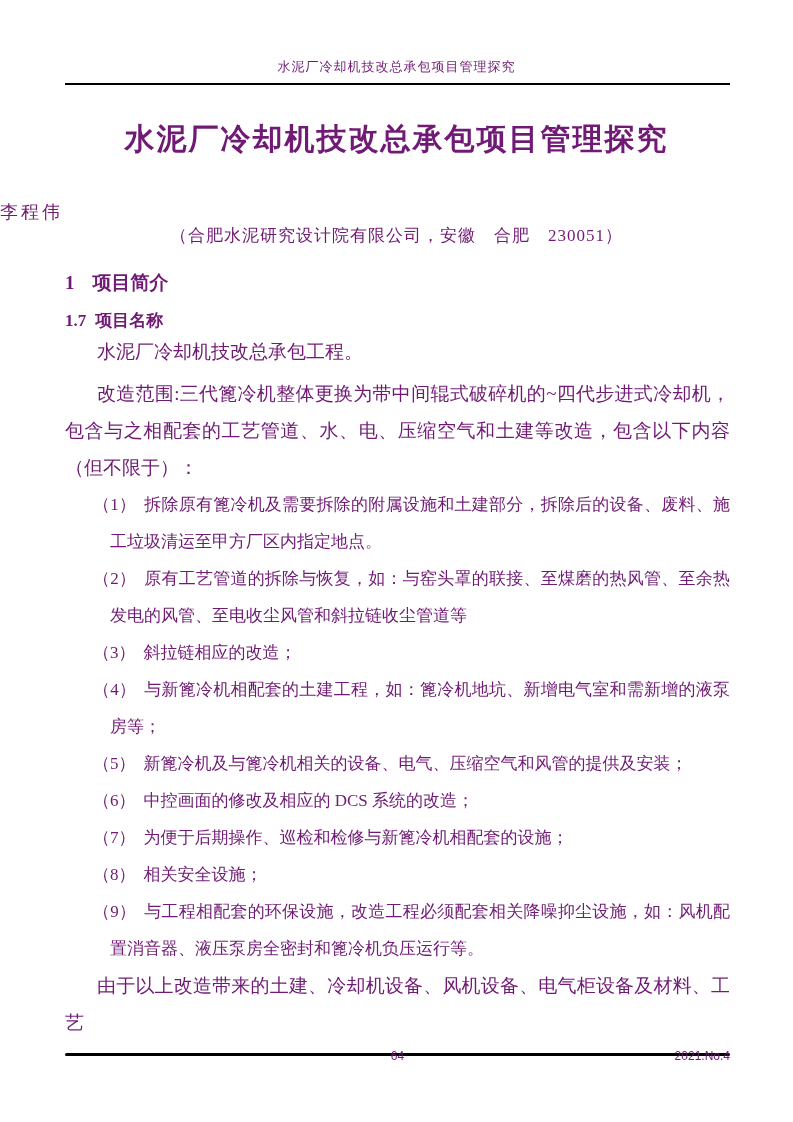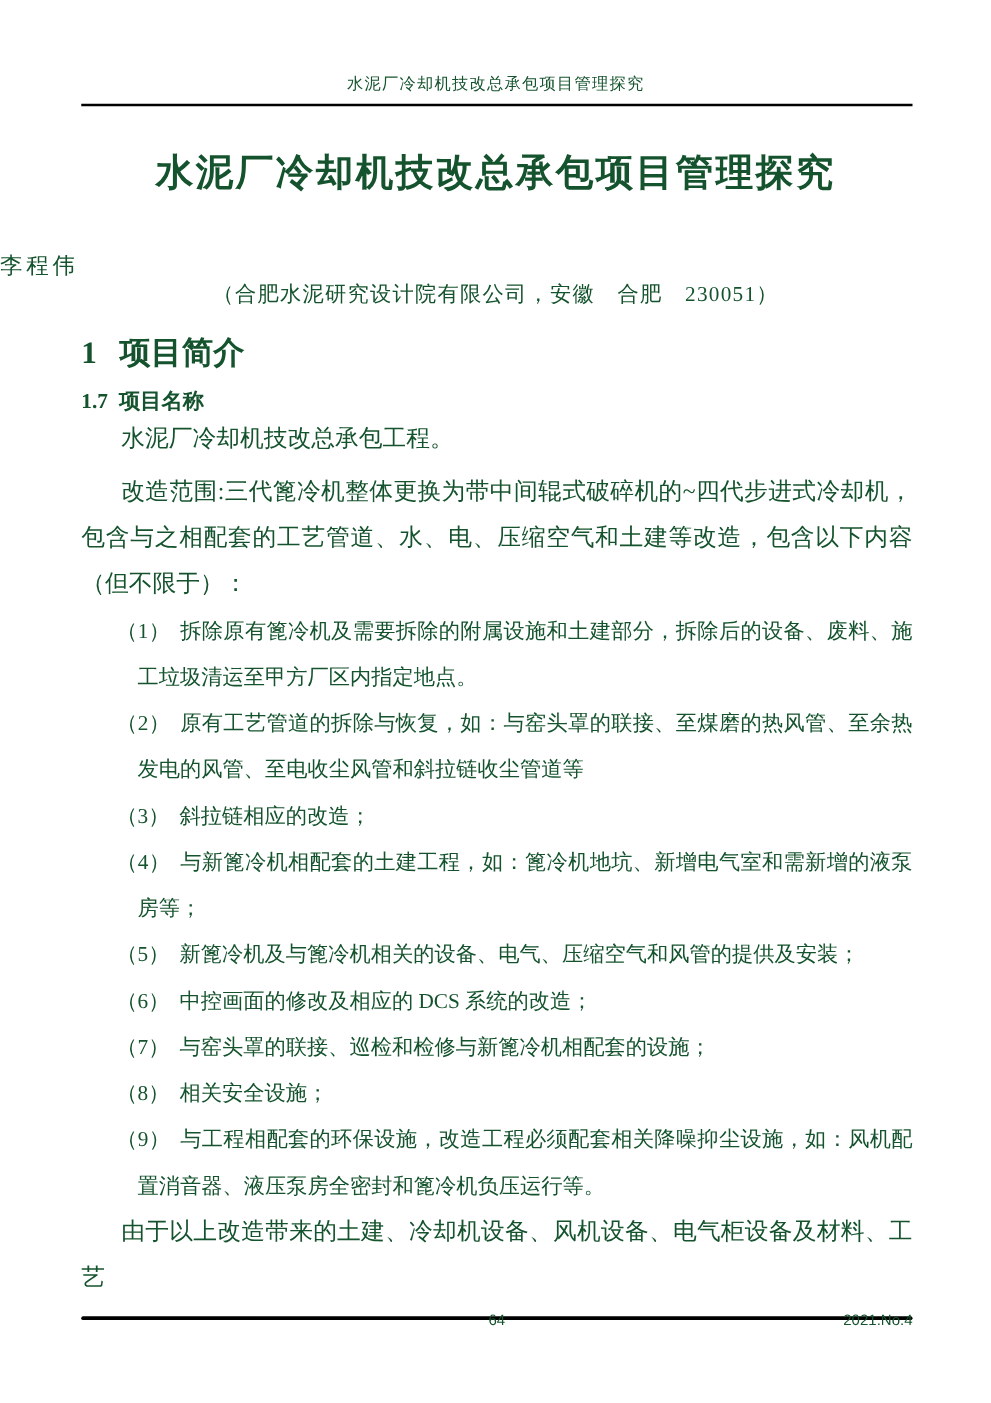--- a/index.html
+++ b/index.html
@@ -1,21 +1,21 @@
 <!DOCTYPE html>
 <html lang="zh"><head>
 <meta charset="utf-8">
 <style>
   html, body { margin: 0; padding: 0; background: #ffffff; }
   .page {
     position: relative;
     width: 793px;
     height: 1122px;
     background: #ffffff;
-    color: #14532d;
+    color: #701a75;
     font-family: "Liberation Serif", "DejaVu Serif", serif;
     overflow: hidden;
   }
   .running-header {
     padding-top: 59px;
     text-align: center;
     font-size: 13px;
     line-height: 16px;
     letter-spacing: 1px;
   }
@@ -42,21 +42,21 @@
   .affiliation {
     margin-top: 0;
     text-align: center;
     font-size: 17px;
     line-height: 24px;
     letter-spacing: 1px;
   }
   .content { margin: 0 63px 0 65px; }
   .sec1 {
     margin-top: 21px;
-    font-size: 25px;
+    font-size: 19px;
     line-height: 27px;
     font-weight: bold;
     font-family: "Liberation Sans", "DejaVu Sans", sans-serif;
   }
   .sec1 .sec-num {
     font-family: "Liberation Serif", "DejaVu Serif", serif;
     margin-right: 18px;
   }
   .sec2 {
     margin-top: 13px;
@@ -142,21 +142,21 @@
 
 
     <p class="body-text indent intro">改造范围:三代篦冷机整体更换为带中间辊式破碎机的~四代步进式冷却机，包含与之相配套的工艺管道、水、电、压缩空气和土建等改造，包含以下内容（但不限于）：</p>
 
     <p class="list-item"><span class="marker">（1）</span><span>拆除原有篦冷机及需要拆除的附属设施和土建部分，拆除后的设备、废料、施工垃圾清运至甲方厂区内指定地点。</span></p>
     <p class="list-item"><span class="marker">（2）</span><span>原有工艺管道的拆除与恢复，如：与窑头罩的联接、至煤磨的热风管、至余热发电的风管、至电收尘风管和斜拉链收尘管道等</span></p>
     <p class="list-item"><span class="marker">（3）</span><span>斜拉链相应的改造；</span></p>
     <p class="list-item"><span class="marker">（4）</span><span>与新篦冷机相配套的土建工程，如：篦冷机地坑、新增电气室和需新增的液泵房等；</span></p>
     <p class="list-item"><span class="marker">（5）</span><span>新篦冷机及与篦冷机相关的设备、电气、压缩空气和风管的提供及安装；</span></p>
     <p class="list-item"><span class="marker">（6）</span><span>中控画面的修改及相应的 DCS 系统的改造；</span></p>
-    <p class="list-item"><span class="marker">（7）</span><span>与窑头罩的联接、巡检和检修与新篦冷机相配套的设施；</span></p>
+    <p class="list-item"><span class="marker">（7）</span><span>为便于后期操作、巡检和检修与新篦冷机相配套的设施；</span></p>
     <p class="list-item"><span class="marker">（8）</span><span>相关安全设施；</span></p>
     <p class="list-item"><span class="marker">（9）</span><span>与工程相配套的环保设施，改造工程必须配套相关降噪抑尘设施，如：风机配置消音器、液压泵房全密封和篦冷机负压运行等。</span></p>
 
     <p class="body-text indent">由于以上改造带来的土建、冷却机设备、风机设备、电气柜设备及材料、工艺</p>
 
   </div>
 
   <div class="footer-rule"></div>
   <div class="footer-text">
     <span class="page-number">64</span>

